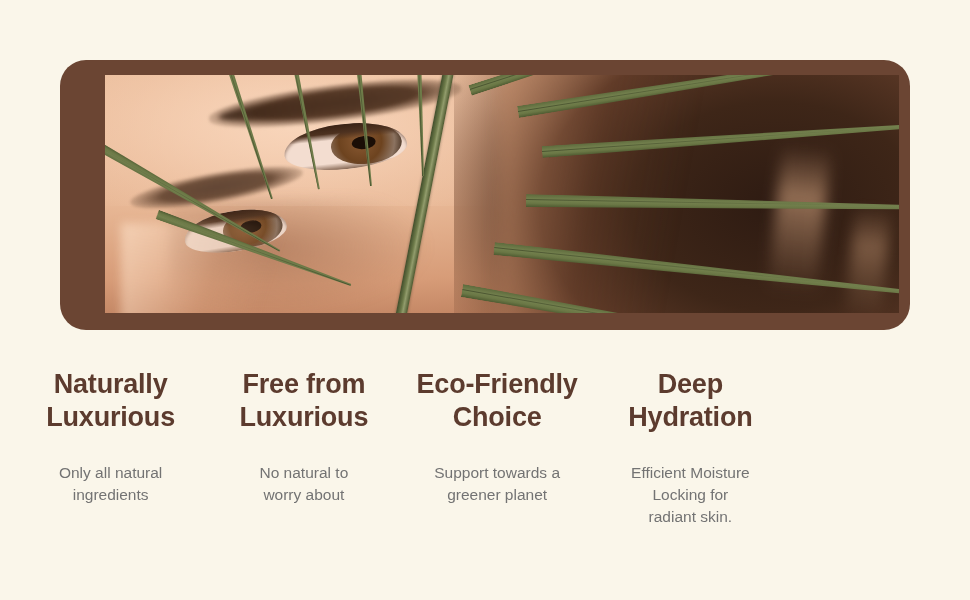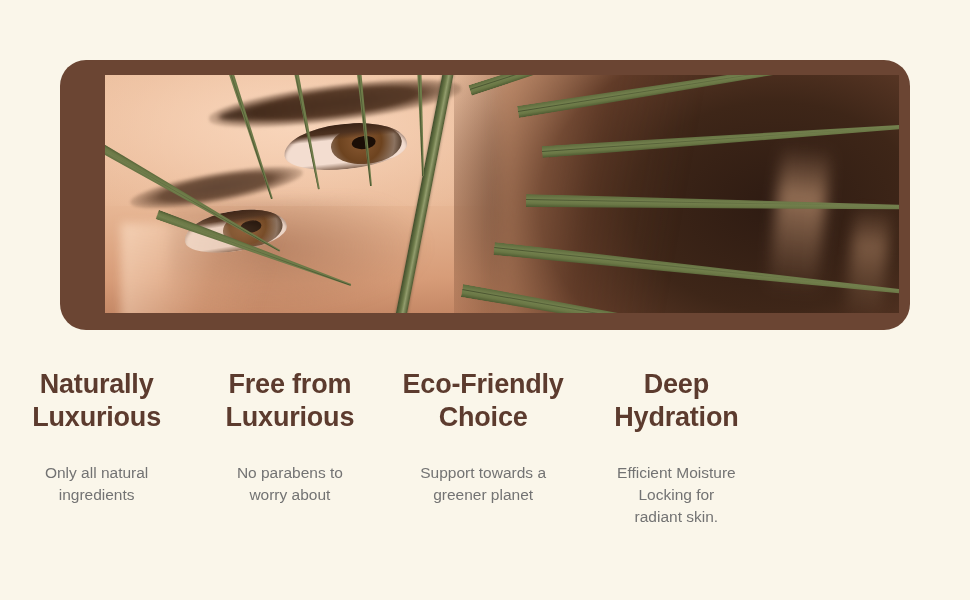--- a/index.html
+++ b/index.html
@@ -255,21 +255,21 @@
     left: 0;
     top: 38%;
     width: 100%;
     height: 12%;
     background: linear-gradient(90deg, rgba(40,48,24,0.55), rgba(60,70,34,0.15) 70%, rgba(60,70,34,0) 100%);
   }
 
   
   .features {
     position: absolute;
-    left: 0;
+    left: 14px;
     top: 368px;
     width: 773px;
     display: flex;
   }
   .feature {
     flex: 1 1 0;
     text-align: center;
     padding: 0 14px;
     box-sizing: border-box;
   }
@@ -351,21 +351,21 @@
     <div class="feature">
       <h3 class="feature-title">Naturally
 Luxurious</h3>
       <p class="feature-desc">Only all natural
 ingredients</p>
     </div>
 
     <div class="feature">
       <h3 class="feature-title">Free from
 Luxurious</h3>
-      <p class="feature-desc">No parabens to
+      <p class="feature-desc">No natural to
 worry about</p>
     </div>
 
     <div class="feature">
       <h3 class="feature-title">Eco-Friendly
 Choice</h3>
       <p class="feature-desc">Support towards a
 greener planet</p>
     </div>
 

